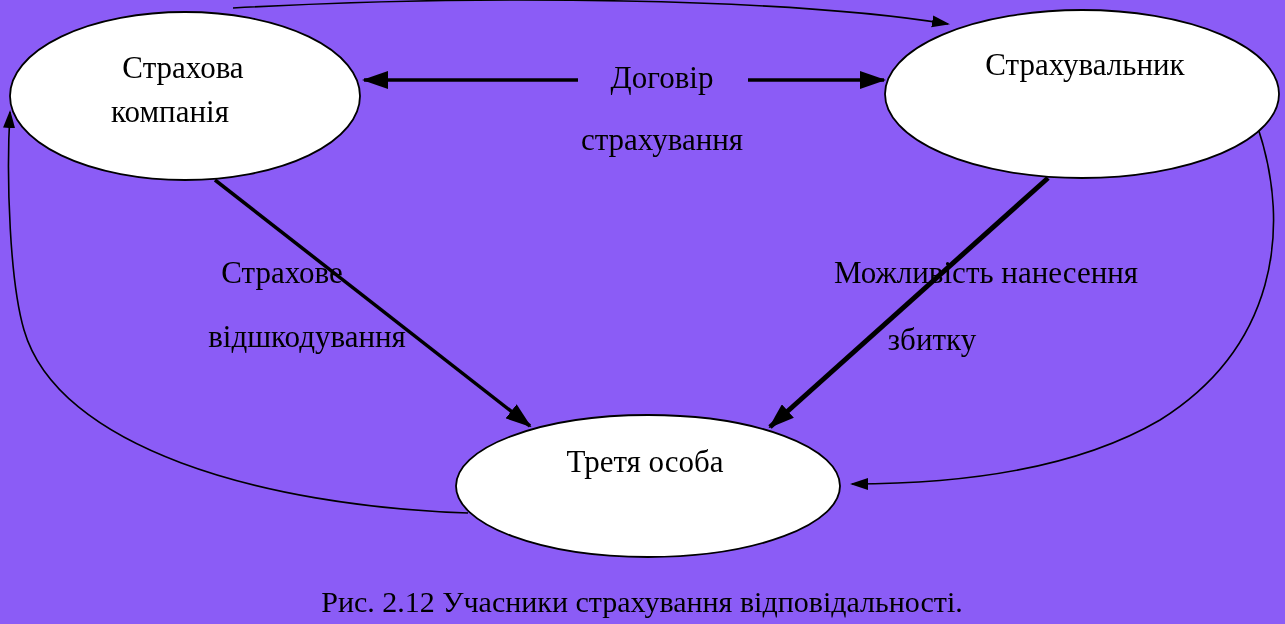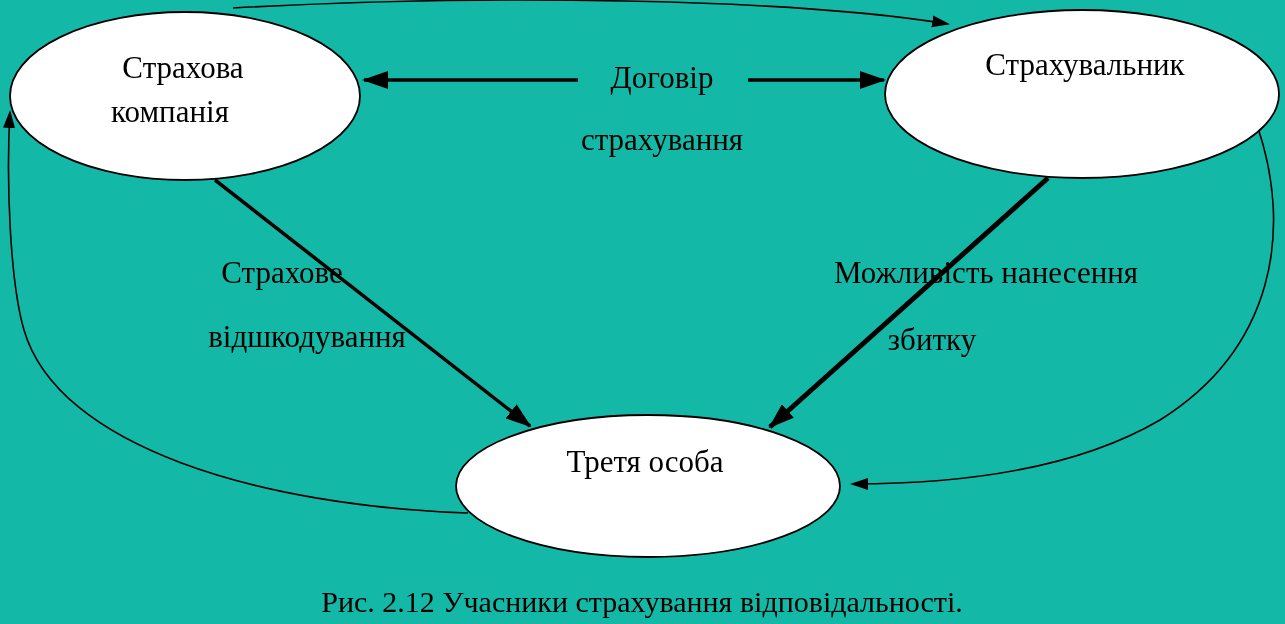--- a/index.html
+++ b/index.html
@@ -4,21 +4,21 @@
 <style>
   html, body {
     margin: 0;
     padding: 0;
     background: #ffffff;
   }
   .stage {
     position: relative;
     width: 1285px;
     height: 624px;
-    background: #14b8a6;
+    background: #8b5cf6;
     overflow: hidden;
   }
   svg {
     display: block;
   }
   .node-ellipse {
     fill: #ffffff;
     stroke: #000000;
     stroke-width: 1.8;
   }

